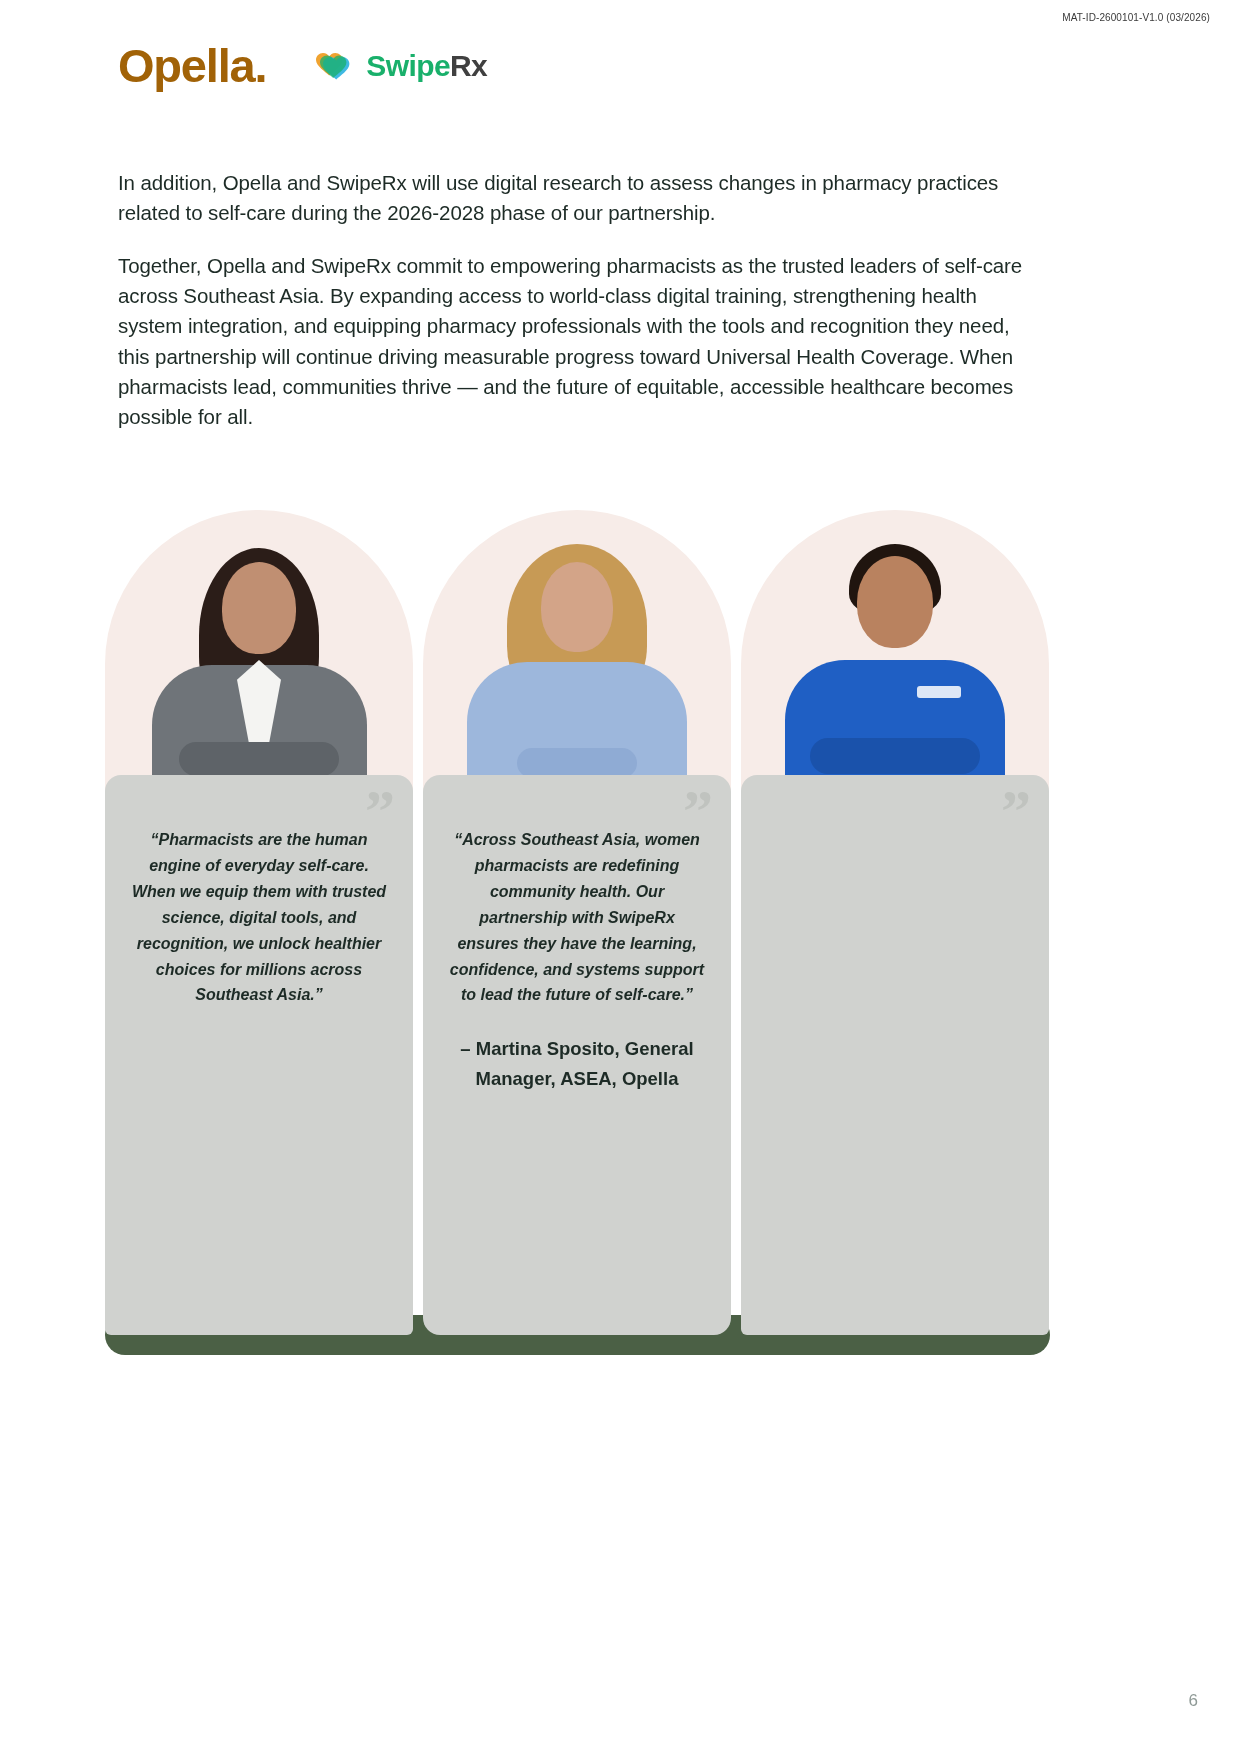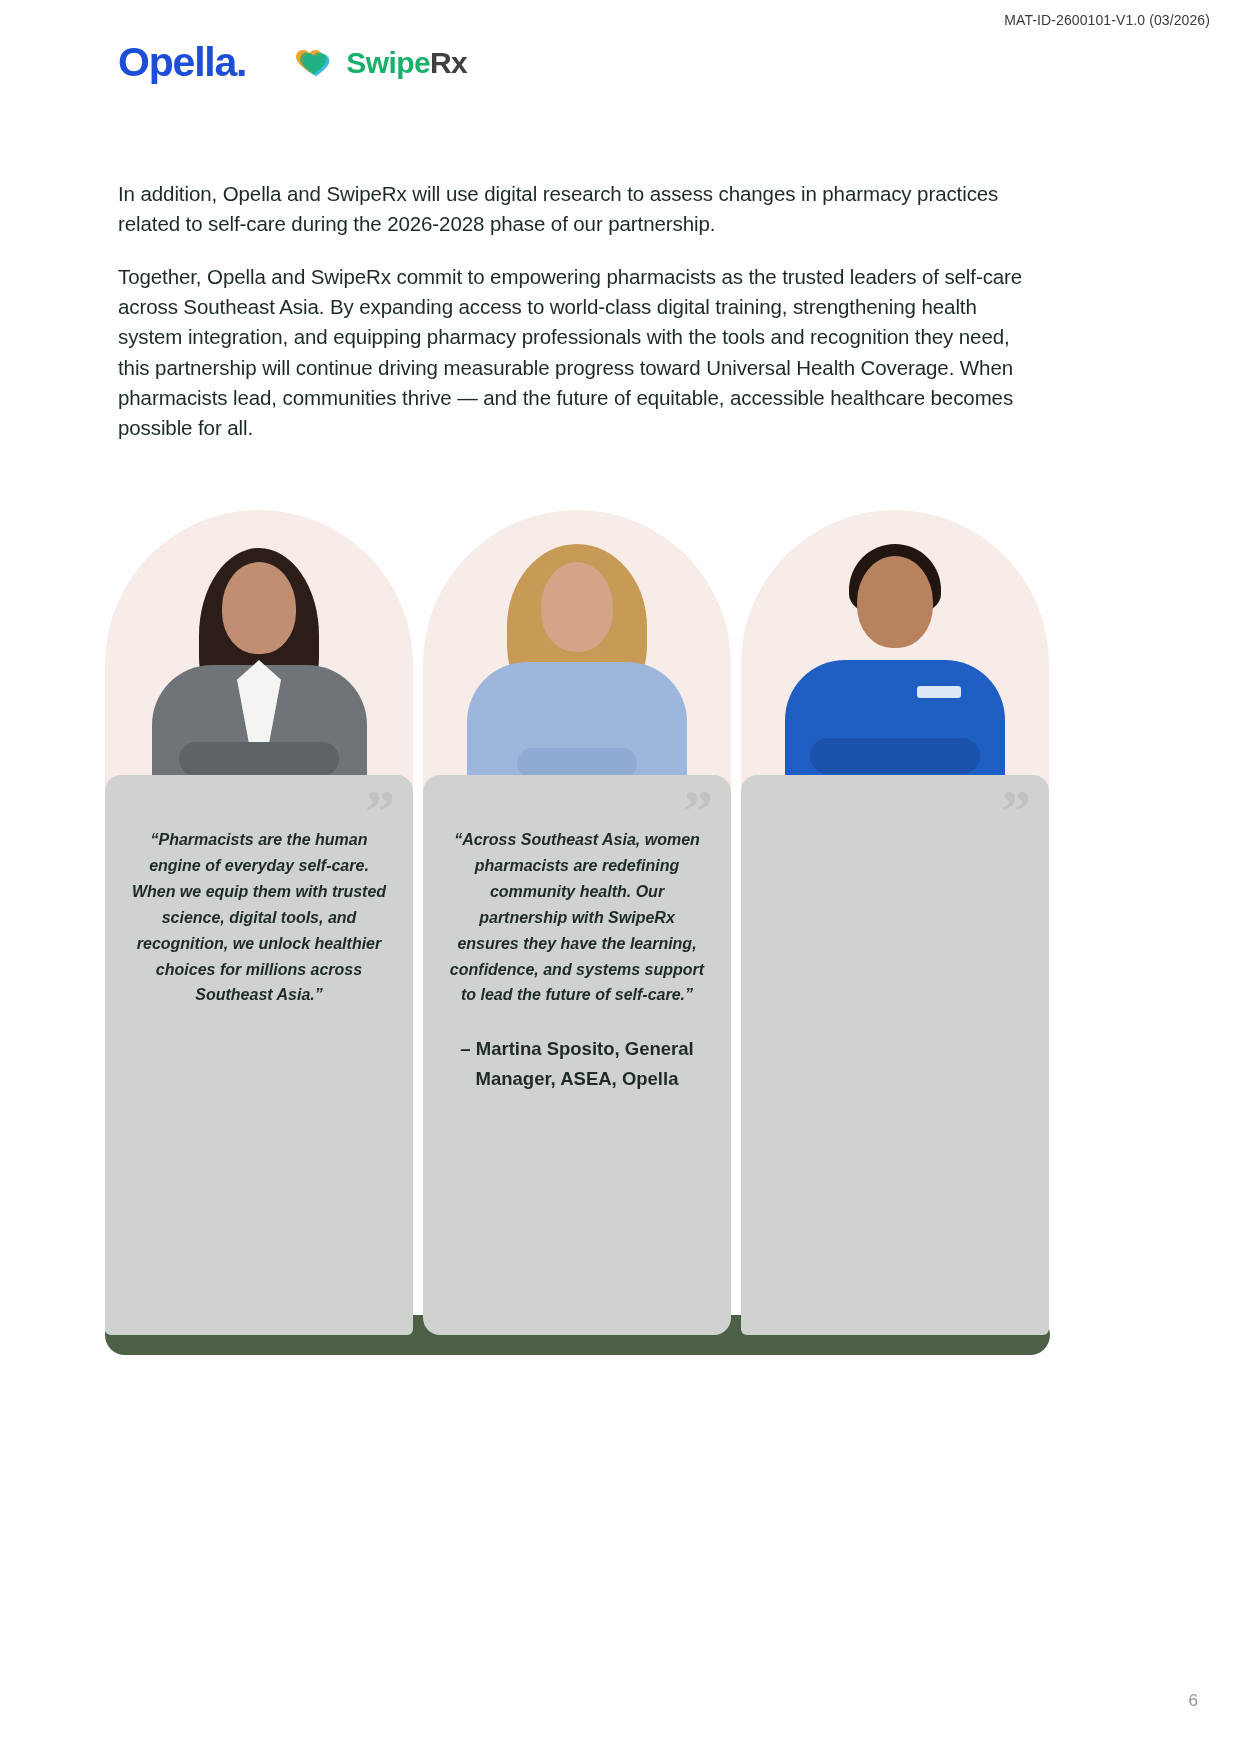--- a/index.html
+++ b/index.html
@@ -12,37 +12,37 @@
     color: #1d2b26;
     position: relative;
     overflow: hidden;
   }
 
   
   .mat-id {
     position: absolute;
     top: 12px;
     right: 30px;
-    font-size: 14px;
+    font-size: 10px;
     color: #3a3a3a;
     letter-spacing: 0.1px;
   }
   .header {
     position: absolute;
     top: 42px;
     left: 118px;
     display: flex;
     align-items: center;
     gap: 46px;
   }
   .opella-logo {
-    font-size: 41px;
+    font-size: 47px;
     font-weight: bold;
     letter-spacing: -1.2px;
-    color: #1d4ed8;
+    color: #a16207;
     line-height: 1;
   }
   .swiperx-logo {
     display: flex;
     align-items: center;
     gap: 10px;
   }
   .swiperx-mark { width: 44px; height: 30px; }
   .swiperx-word {
     font-size: 30px;
@@ -51,21 +51,20 @@
     color: #19b06b;
   }
   .swiperx-word .rx { color: #404040; font-weight: bold; }
 
   
   .copy {
     position: absolute;
     left: 118px;
     top: 168px;
     width: 910px;
-    margin-top: 11px;
   }
   .copy p {
     margin: 0 0 22px 0;
     font-size: 20.5px;
     line-height: 1.48;
     color: #1d2b26;
     letter-spacing: -0.1px;
   }
 
   

